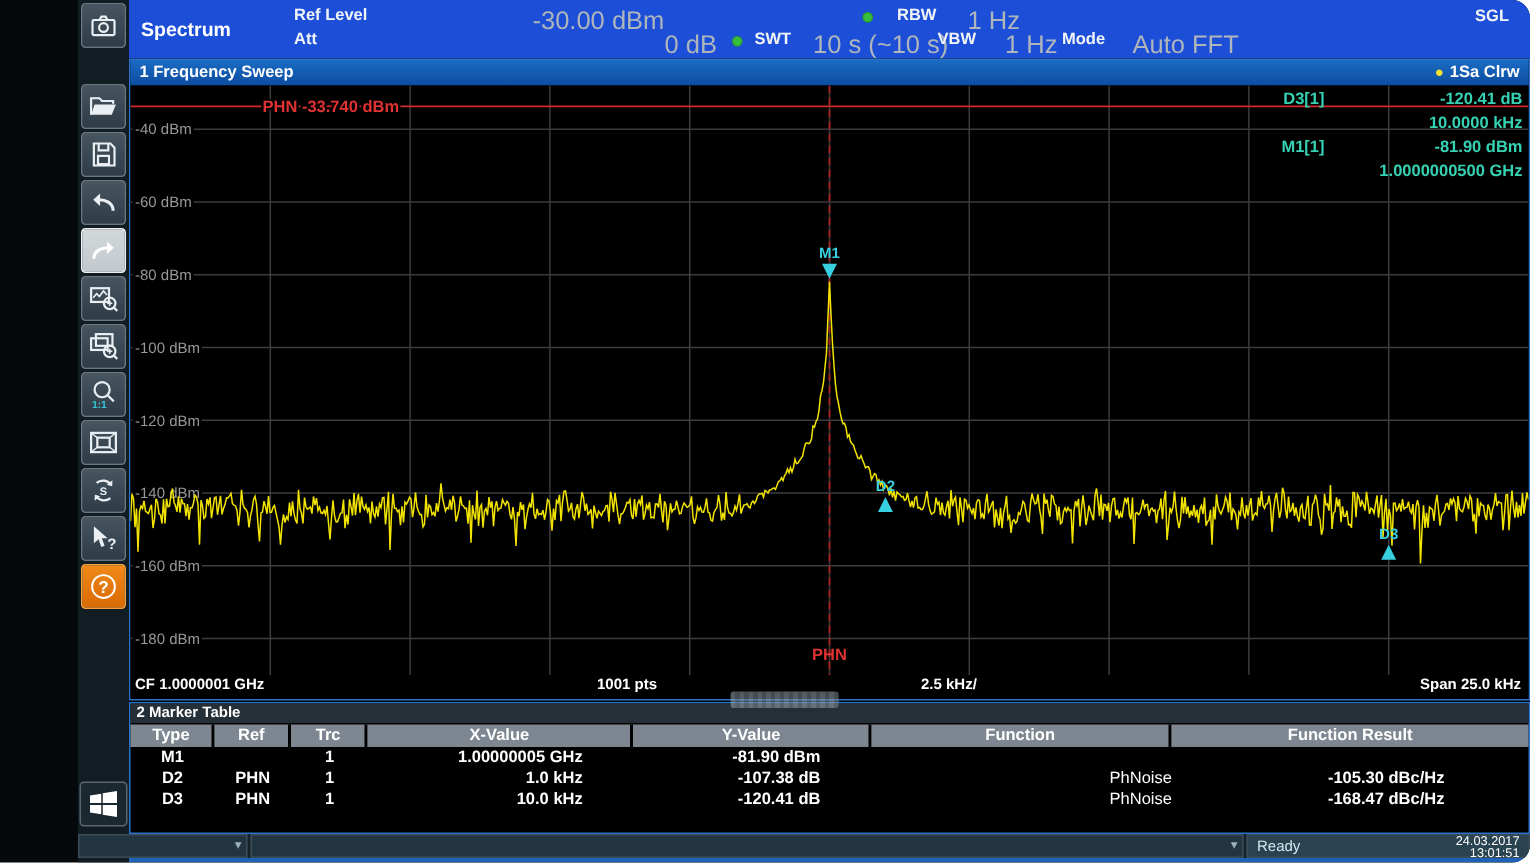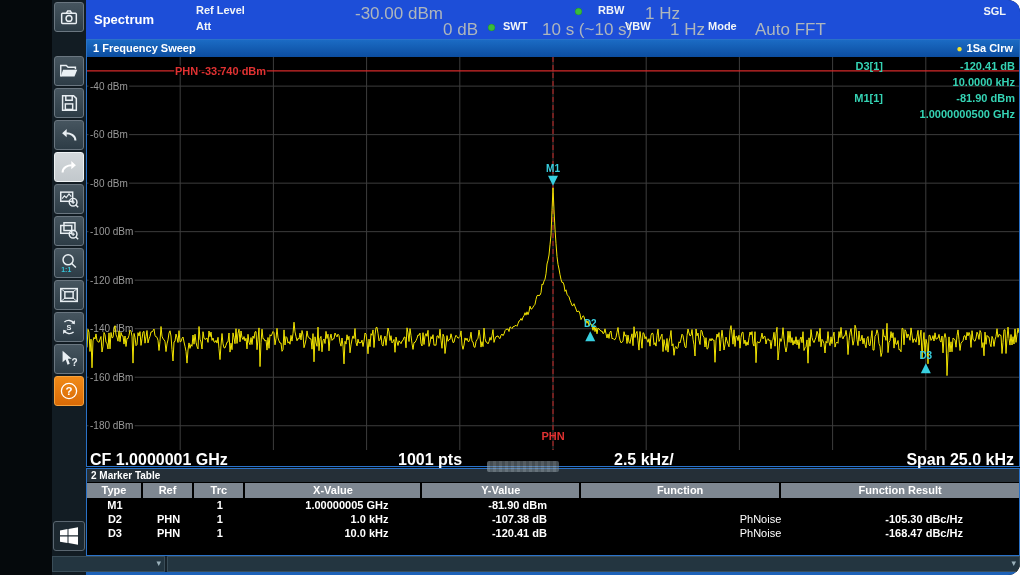--- a/index.html
+++ b/index.html
@@ -34,21 +34,21 @@
   .stitle{height:17px;flex:none;background:linear-gradient(#1b6bc4,#0c4da0);color:#fff;font-weight:bold;
           font-size:11px;line-height:17px;padding:0 6px;display:flex;justify-content:space-between;cursor:pointer;}
   .legend{color:#fff;}
   .legend .ldot{color:#f5e32a;margin-right:4px;font-size:10px;}
   .plot{flex:1;position:relative;background:#000;}
   .plot svg{position:absolute;left:0;top:0;width:100%;height:100%;}
   .readout{position:absolute;top:1px;right:4px;color:#35d3b4;font-size:11px;font-weight:bold;}
   .ro-row{display:flex;height:16px;line-height:16px;}
   .ro-name{width:70px;text-align:right;}
   .ro-val{width:132px;text-align:right;}
-  .sfoot{height:16px;flex:none;position:relative;background:#000;color:#fff;font-weight:bold;font-size:16px;}
+  .sfoot{height:16px;flex:none;position:relative;background:#000;color:#fff;font-weight:bold;font-size:10px;}
   .sfoot span{position:absolute;top:1px;white-space:nowrap;}
   .f-cf{left:3px;} .f-pts{left:311px;} .f-div{left:527px;} .f-span{right:5px;}
   
   .splitter{position:absolute;left:401px;top:461px;width:72px;height:11px;border-radius:2px;z-index:5;
             background:repeating-linear-gradient(90deg,#9aa8b0 0 3px,#7c8a92 3px 6px);opacity:.55;cursor:row-resize;}
   
   .mtable{position:absolute;left:0;right:0;top:468px;height:88px;box-sizing:border-box;
           border:1px solid #2a72c8;background:#000;}
   .mt-title{height:13px;line-height:13px;background:#252f37;color:#fff;font-weight:bold;font-size:10px;
             padding-left:4px;cursor:pointer;}
@@ -291,17 +291,24 @@
 
     </div>
 
     <div class="statusbar">
       <div class="sbsec sb1">
           <span class="arr">▾</span>
         </div>
       <div class="sbsec sb2">
           <span class="arr">▾</span>
         </div>
+      <div class="sb3">
+        <span class="ready">Ready</span>
+        <span class="dtime">
+          <span>24.03.2017</span><br>
+          <span>13:01:51</span>
+        </span>
+      </div>
     </div>
     <div class="blueline"></div>
 
   </div>
 </div>
 
 </body></html>

